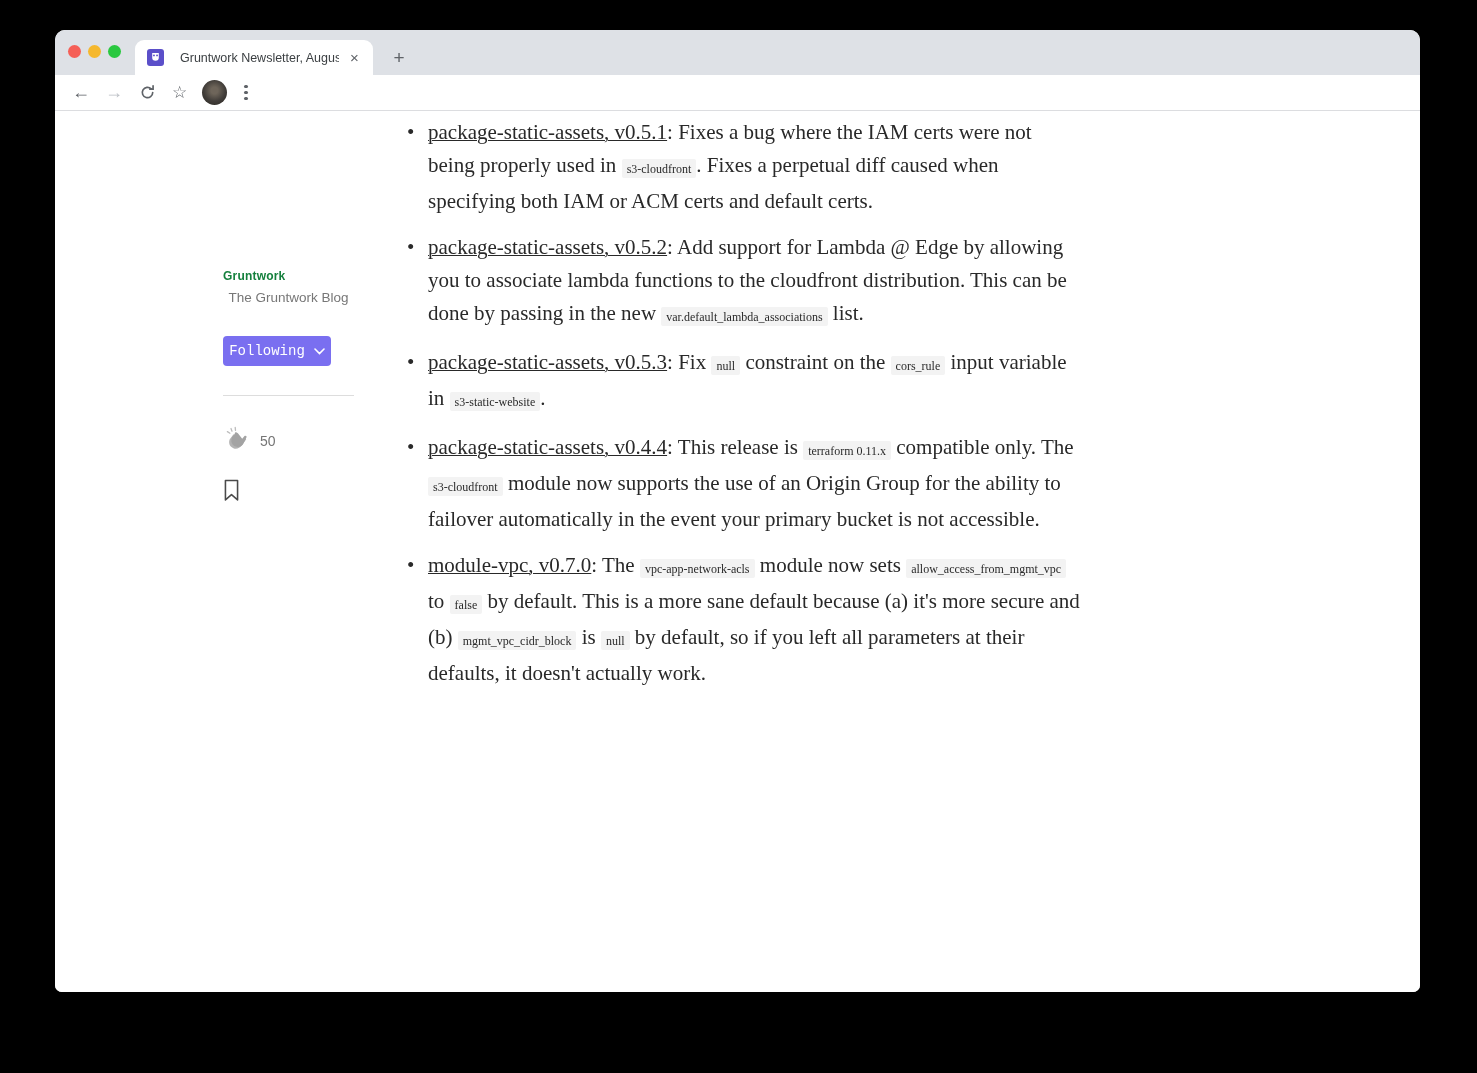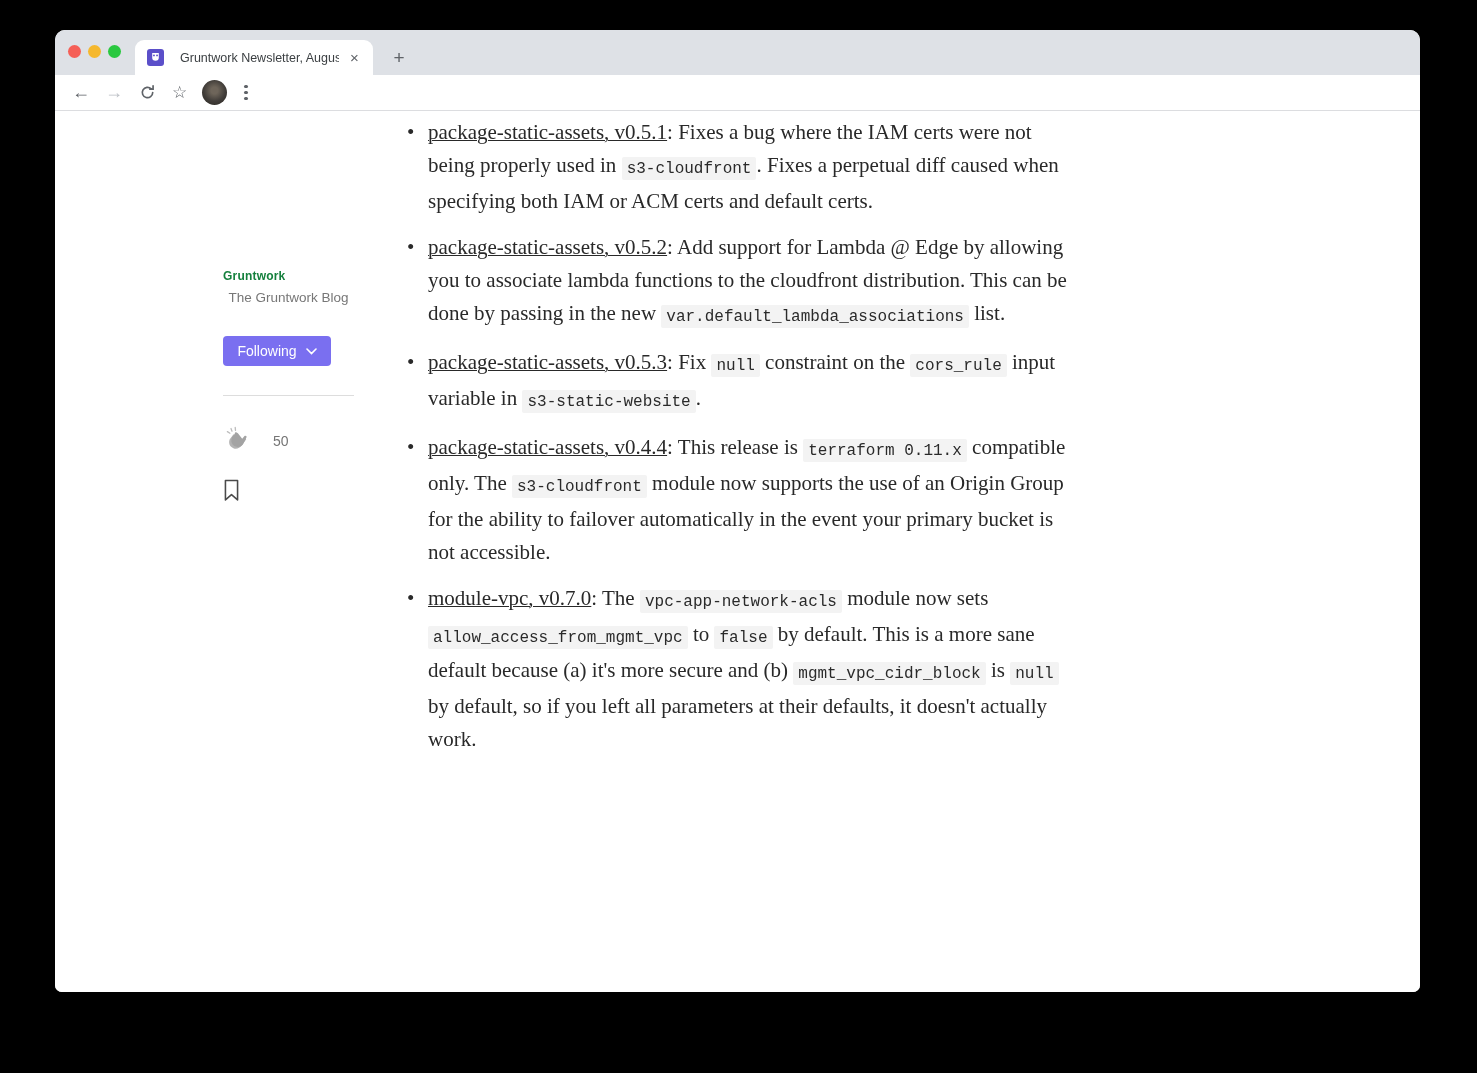--- a/index.html
+++ b/index.html
@@ -68,43 +68,43 @@
 
   
   .page{ flex:1; background:#fff; position:relative; overflow:hidden; }
 
   
   .side{ position:absolute; left:168px; top:158px; width:131px; }
   .pub-name{ font-size:12px; font-weight:bold; color:#15803d; letter-spacing:.2px; }
   .pub-tagline{ font-size:13.5px; color:#777; margin-top:7px; white-space:nowrap;text-align:center; }
   .follow-btn{
     margin-top:31px; width:108px; height:30px; border:none; border-radius:4px;
-    background:#7a6ff0; color:#fff; font-size:14px; font-family:Liberation Sans, sans-serif;
+    background:#7a6ff0; color:#fff; font-size:14px; font-family:Liberation Mono, monospace;
     display:flex; align-items:center; justify-content:center; gap:9px; cursor:pointer;
   }
   .side-divider{ margin-top:29px; width:131px; border-top:1px solid #ddd; }
-  .clap-row{ margin-top:29px; display:flex; align-items:center; gap:22px; }
+  .clap-row{ margin-top:29px; display:flex; align-items:center; gap:9px; }
   .clap-count{ font-size:14px; color:#757575; }
   .bookmark{ margin-top:22px; cursor:pointer; width:18px; }
 
   
   .main{ position:absolute; left:373px; top:0; width:655px; padding-top:5px; }
   .notes{ list-style:none; }
   .notes li{
     position:relative; font-family:"Liberation Serif","DejaVu Serif",serif;
     font-size:21px; line-height:33px; color:#292929; margin-bottom:13px;
   }
   .notes li::before{
     content:"•"; position:absolute; left:-21px; top:0;
     font-size:21px; color:#292929;
   }
   .note-link{ color:#292929; text-decoration:underline; text-decoration-thickness:1px; }
   .inline-code{
-    font-family:Liberation Mono, monospace;
-    font-size:16px; background:#f3f3f3; color:#2a2a2a;
+    font-family:Liberation Serif, serif;
+    font-size:12px; background:#f3f3f3; color:#2a2a2a;
     padding:2.5px 5px; border-radius:2px; white-space:nowrap;
   }
 </style>
 </head>
 <body>
 
 <div class="window">
 
   <div class="tabstrip">
     <div class="traffic">

